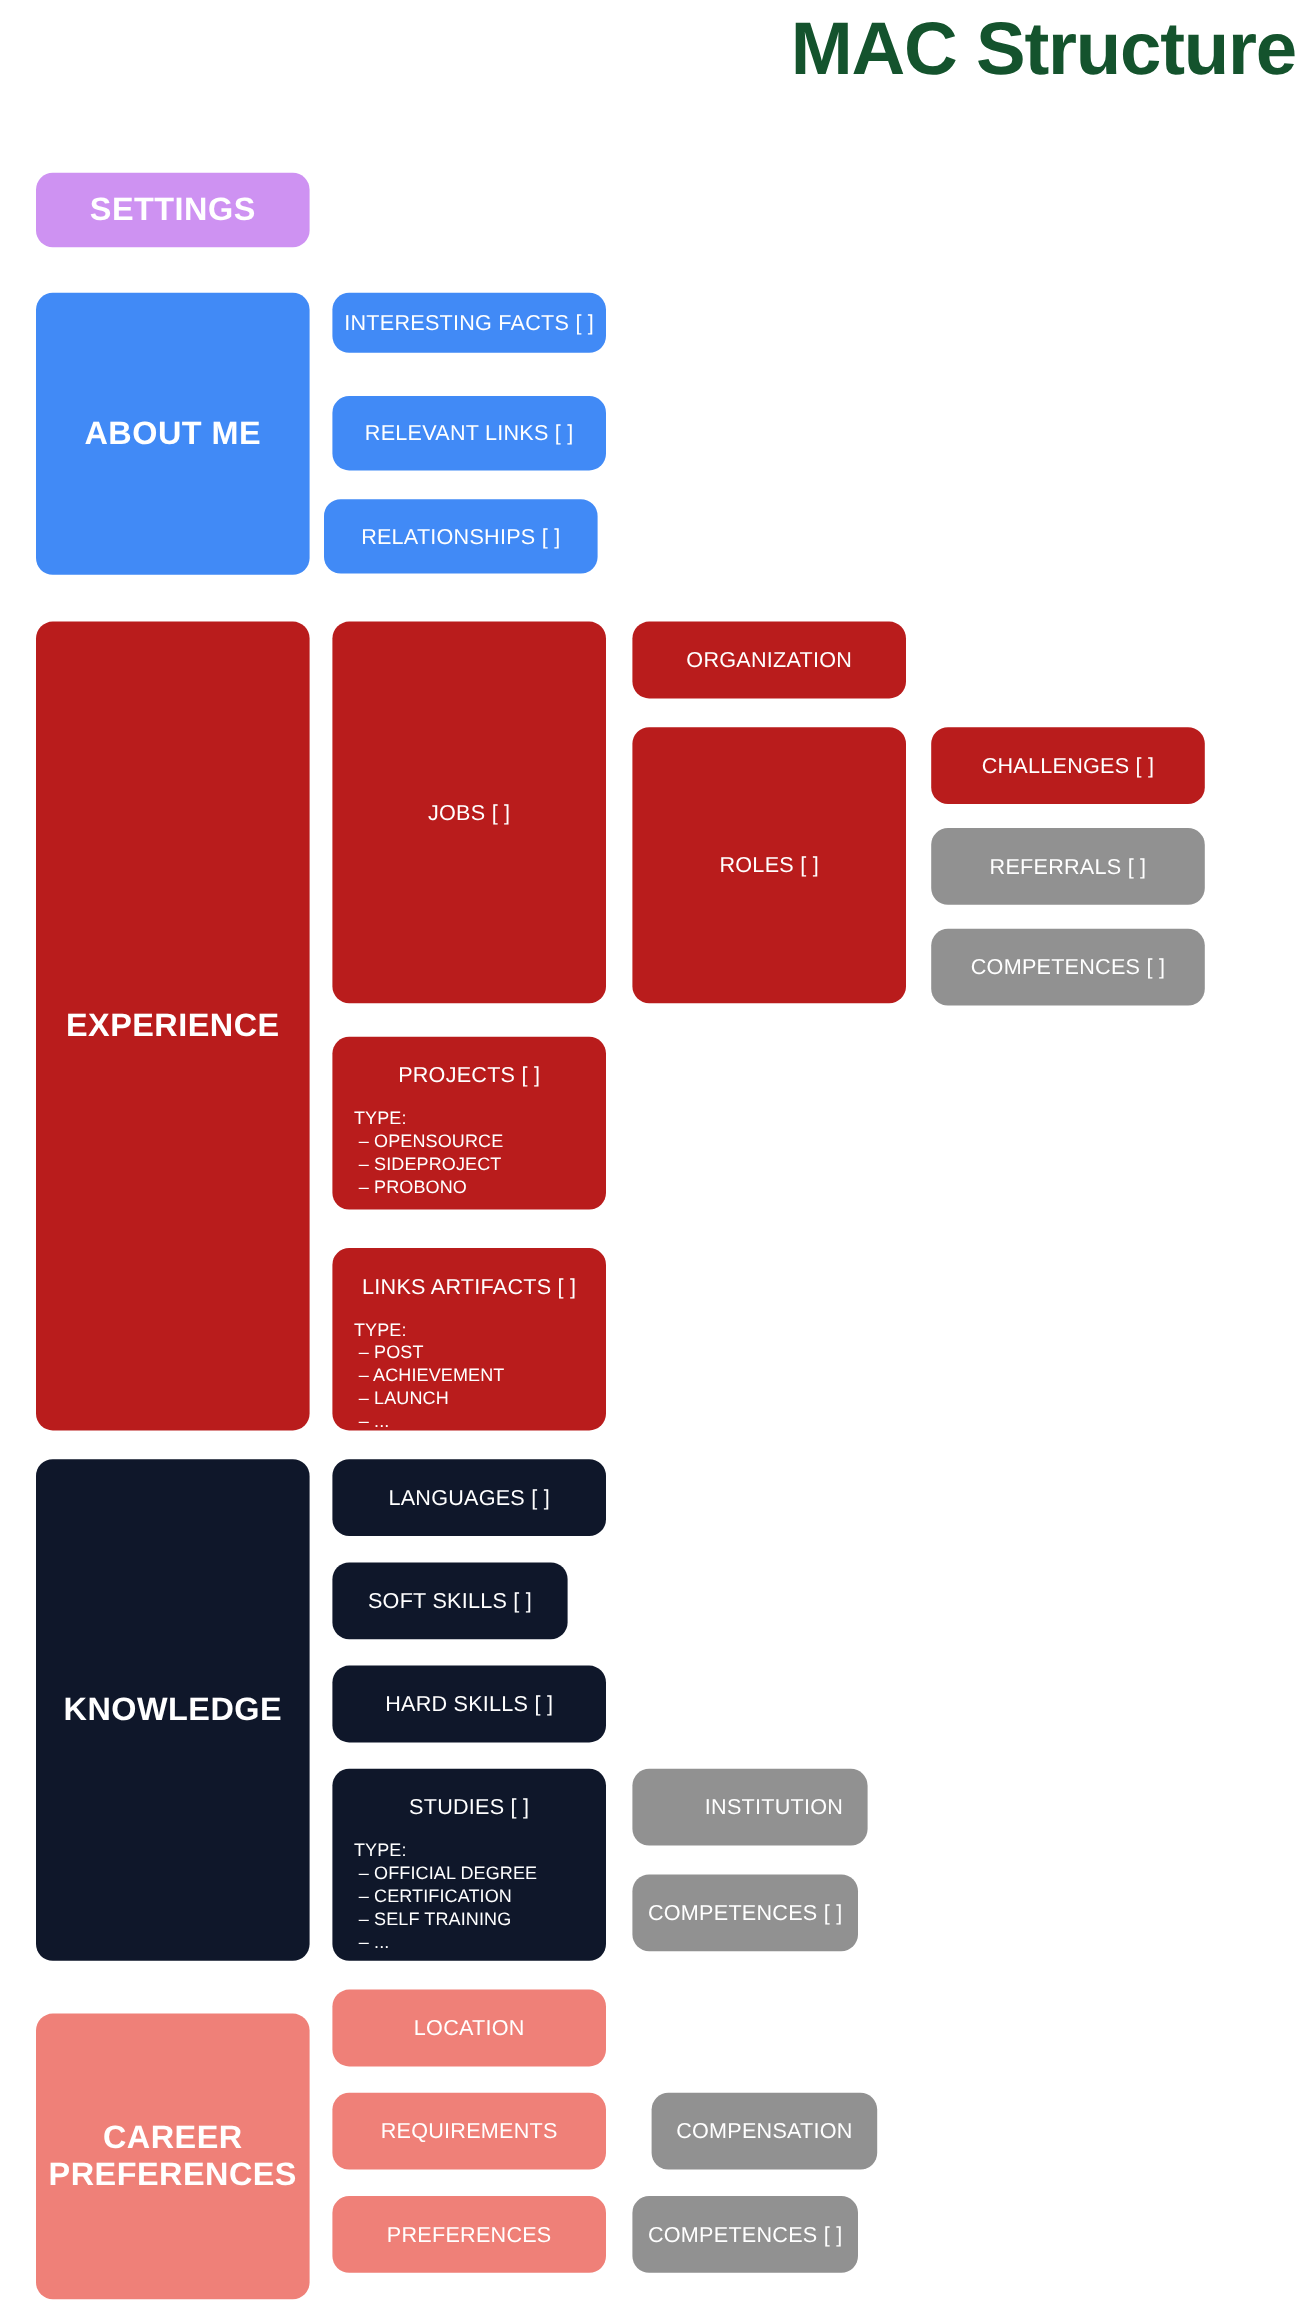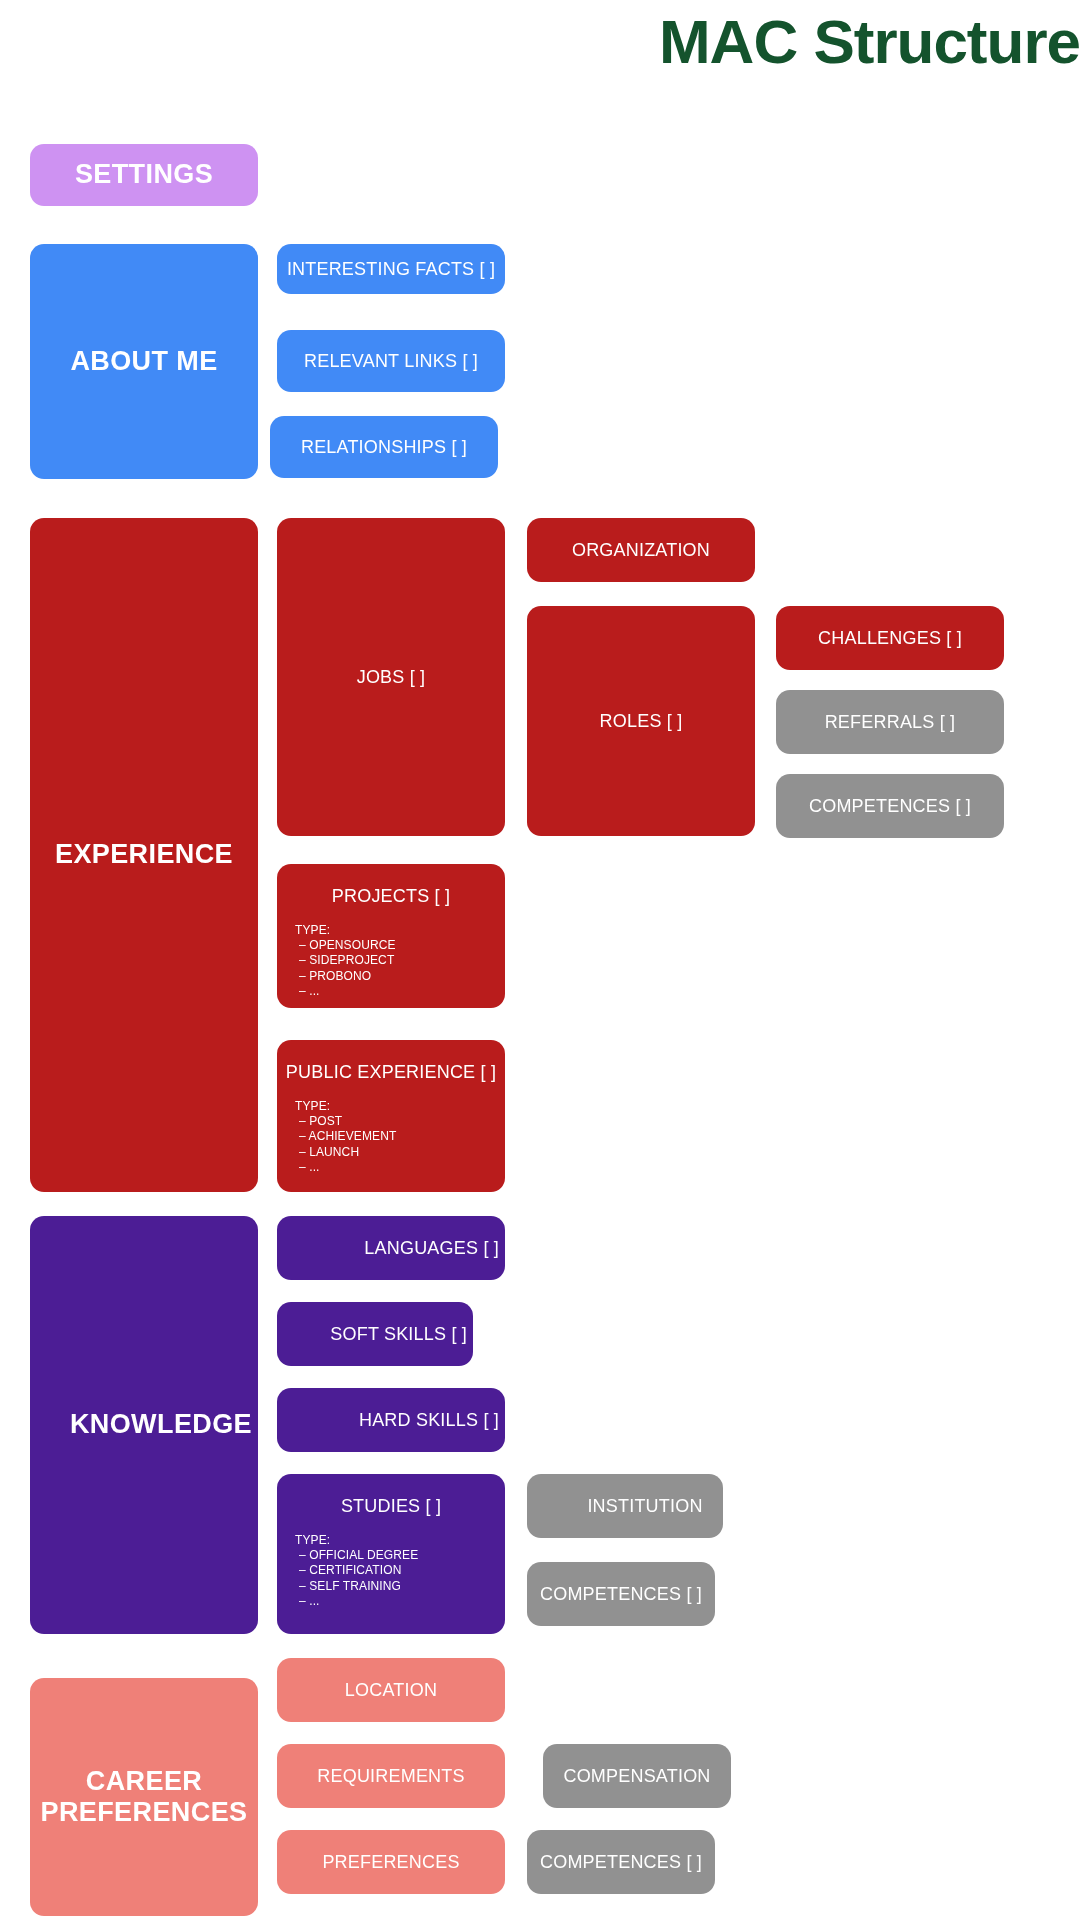--- a/index.html
+++ b/index.html
@@ -55,33 +55,33 @@
   
   .withlist {
     display: block;
     padding-top: 22px;
   }
   .withlist .lbl {
     font-size: 18px;
     margin-bottom: 16px;
   }
   .typelist {
-    font-size: 12px;
+    font-size: 15px;
     line-height: 1.28;
     padding-left: 18px;
     letter-spacing: 0.1px;
   }
   .typelist .th { display:block; }
   .typelist .ti { display:block; padding-left: 4px; }
 
   
   .c-purple { background: #ce92f2; }
   .c-blue   { background: #418af6; }
   .c-orange { background: #b91c1c; }
-  .c-green  { background: #4c1d95; justify-content: flex-end; }
+  .c-green  { background: #0f172a; }
   .c-red    { background: #ef8078; }
   .c-gray   { background: #919191; }
 </style>
 </head>
 <body>
 
 <div id="page-title">MAC Structure</div>
 
 <div class="box parent c-purple" style="left:30px; top:144px; width:228px; height:62px;">
   <span class="lbl">SETTINGS</span>
@@ -131,21 +131,21 @@
   <div class="typelist">
     <span class="th">TYPE:</span>
     <span class="ti">–  OPENSOURCE</span>
     <span class="ti">–  SIDEPROJECT</span>
     <span class="ti">–  PROBONO</span>
     <span class="ti">–  ...</span>
   </div>
 </div>
 
 <div class="box child withlist c-orange" style="left:277px; top:1040px; width:228px; height:152px;">
-  <span class="lbl">PUBLIC EXPERIENCE [ ]</span>
+  <span class="lbl">LINKS ARTIFACTS [ ]</span>
   <div class="typelist">
     <span class="th">TYPE:</span>
     <span class="ti">–  POST</span>
     <span class="ti">–  ACHIEVEMENT</span>
     <span class="ti">–  LAUNCH</span>
     <span class="ti">–  ...</span>
   </div>
 </div>
 
 <div class="box parent c-green" style="left:30px; top:1216px; width:228px; height:418px;">

